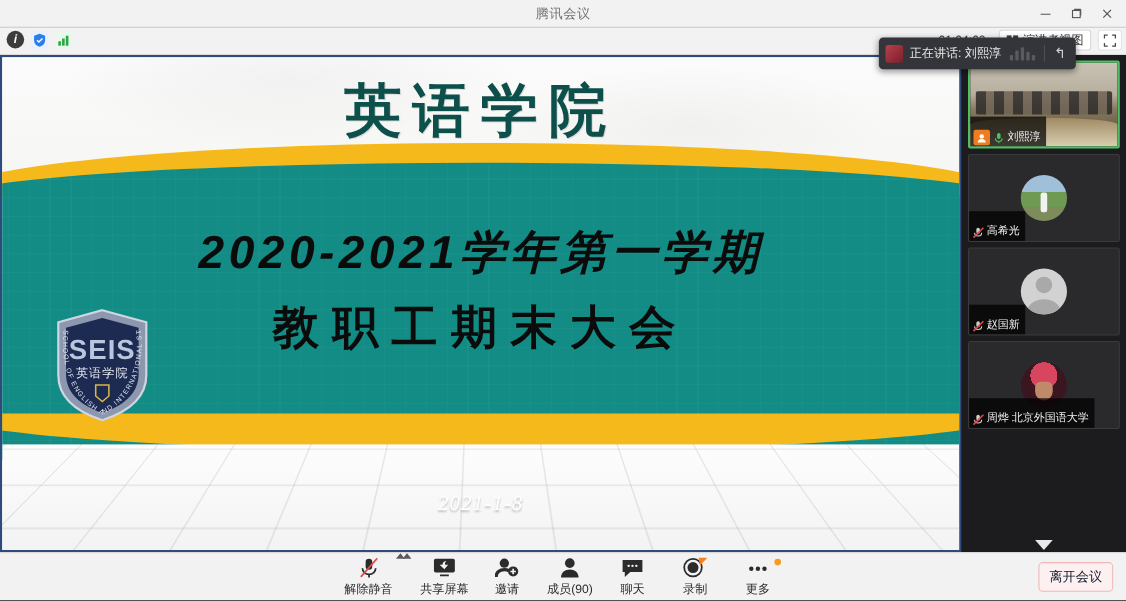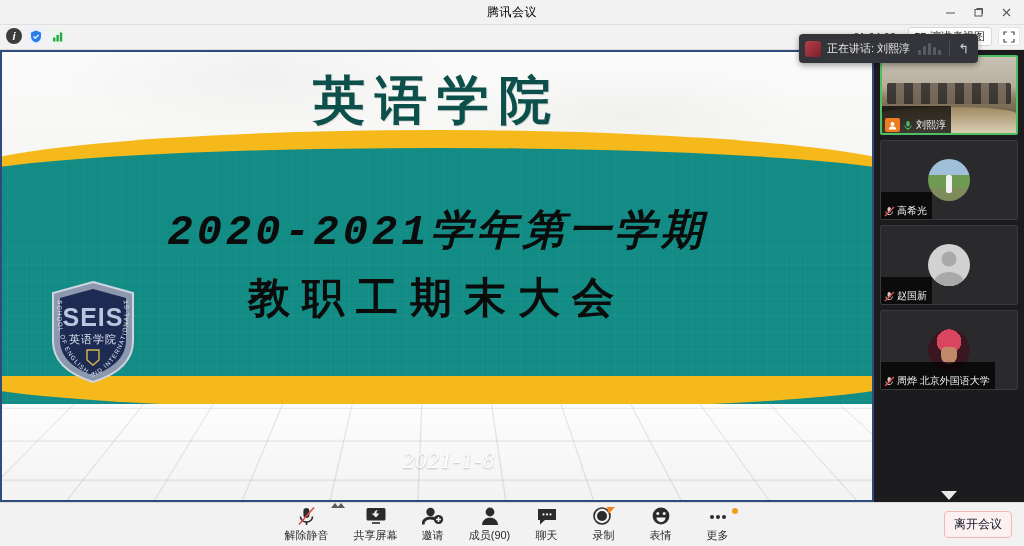--- a/index.html
+++ b/index.html
@@ -9,21 +9,21 @@
     background:#1b1b1b;
   }
   #app{ position:relative; width:1024px; height:546px; overflow:hidden; background:#202124; }
 
   
   .titlebar{
     position:absolute; left:0; top:0; width:1024px; height:25px;
     background:#f2f2f2; border-bottom:1px solid #e0e0e0;
     display:flex; align-items:center; justify-content:center;
   }
-  .titlebar-title{ font-size:12px; color:#000000; letter-spacing:.5px; }
+  .titlebar-title{ font-size:12px; color:#737373; letter-spacing:.5px; }
   .win-btns{ position:absolute; right:4px; top:0; height:25px; display:flex; align-items:center; }
   .win-btn{ width:28px; height:25px; display:flex; align-items:center; justify-content:center;
             color:#555; font-size:12px; cursor:default; }
   .win-btn svg{ display:block; }
 
   
   .subbar{
     position:absolute; left:0; top:25px; width:1024px; height:25px;
     background:#f2f2f2; border-bottom:1px solid #dcdcdc;
   }
@@ -103,31 +103,30 @@
   }
 
   .slide-title{
     position:absolute; left:0; top:14px; width:100%; text-align:center;
     font-family:"Liberation Serif","DejaVu Serif",serif;
     font-size:52px; font-weight:bold; color:#0d4f4a;
     letter-spacing:10px; text-shadow:1px 1px 0 rgba(0,0,0,.12);
   }
   .slide-main{
     position:absolute; left:0; top:150px; width:100%; text-align:center;
-    font-family:Liberation Mono, monospace;
+    font-family:Liberation Sans, sans-serif;
     color:#0b0b0b;
   }
   .slide-main .l1{ font-size:42px; font-weight:bold; letter-spacing:4px; font-style:italic; display:block; }
   .slide-main .l2{ font-size:42px; font-weight:bold; letter-spacing:12px; display:block; margin-top:12px; }
   .slide-date{
     position:absolute; left:0; top:396px; width:100%; text-align:center;
     font-family:"Liberation Serif","DejaVu Serif",serif;
-    font-size:23px; font-style:italic; color:#ffffff; letter-spacing:1px;
+    font-size:19px; font-style:italic; color:#ffffff; letter-spacing:1px;
     text-shadow:0 1px 2px rgba(0,0,0,.25);
-    margin-left:12px;
   }
 
   
   .logo{
     position:absolute; left:47px; top:228px; width:88px; height:104px;
   }
   .logo svg{ display:block; }
 
   
   .toast{
@@ -486,31 +485,20 @@
       <span class="ic">
         <svg width="24" height="20" viewBox="0 0 24 20">
           <circle cx="10" cy="10" r="8" fill="none" stroke="#2b2b2b" stroke-width="1.6"></circle>
           <circle cx="10" cy="10" r="5" fill="#2b2b2b"></circle>
           <path d="M15 1h8l-6.5 7z" fill="#f58220"></path>
         </svg>
       </span>
       <span class="lb">录制</span>
     </div>
 
-    <div class="tool">
-      <span class="ic">
-        <svg width="22" height="20" viewBox="0 0 22 20">
-          <circle cx="11" cy="10" r="8.4" fill="#2b2b2b"></circle>
-          <circle cx="7.8" cy="7.4" r="1.5" fill="#f2f2f2"></circle>
-          <circle cx="14.2" cy="7.4" r="1.5" fill="#f2f2f2"></circle>
-          <path d="M6.4 11.6h9.2a4.6 4.6 0 0 1-9.2 0z" fill="#f2f2f2"></path>
-        </svg>
-      </span>
-      <span class="lb">表情</span>
-    </div>
 
     <div class="tool">
       <span class="dot-orange"></span>
       <span class="ic">
         <svg width="22" height="20" viewBox="0 0 22 20">
           <circle cx="5" cy="11" r="2" fill="#2b2b2b"></circle>
           <circle cx="11" cy="11" r="2" fill="#2b2b2b"></circle>
           <circle cx="17" cy="11" r="2" fill="#2b2b2b"></circle>
         </svg>
       </span>

